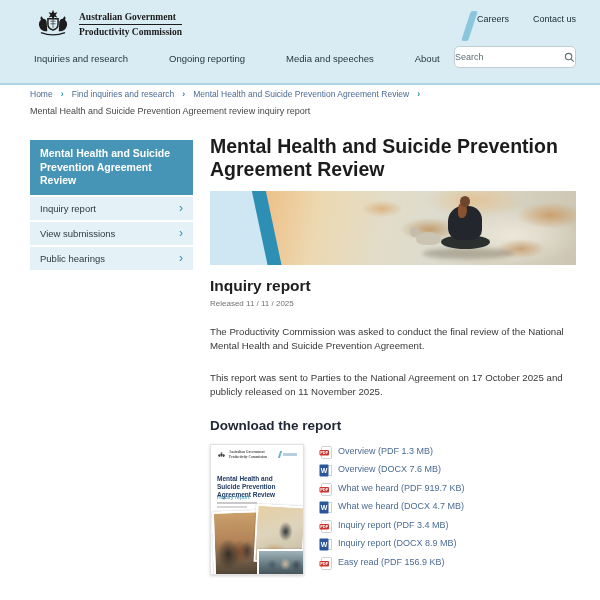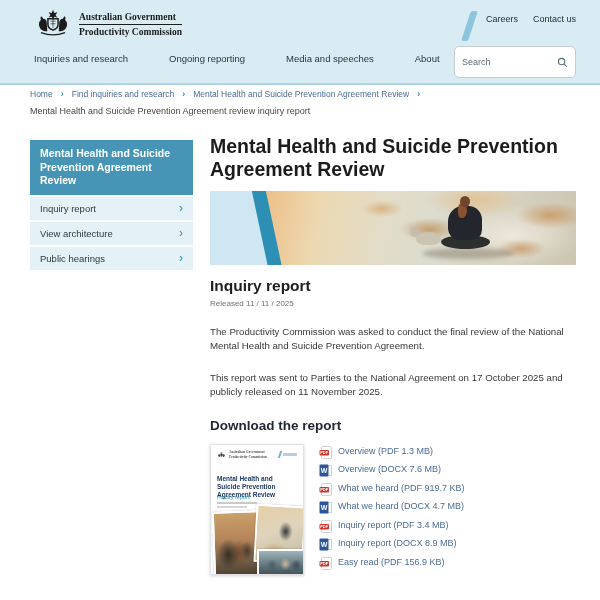--- a/index.html
+++ b/index.html
@@ -14,28 +14,28 @@
     background:#d9ecf4; border-bottom:2px solid #abd5e4;
   }
   .logo { position:absolute; left:34px; top:9px; display:flex; align-items:center; gap:7px; }
   .logo-text { font-family:"Liberation Serif", serif; font-weight:bold; color:#1b1b1b; }
   .logo-text .l1 { font-size:9.5px; padding-bottom:2px; border-bottom:1px solid #1b1b1b; }
   .logo-text .l2 { font-size:9.5px; padding-top:2px; }
   .brand-slash {
     position:absolute; left:466px; top:11px; width:7px; height:30px;
     background:#8cc6dc; transform:skewX(-18deg); border-radius:2px;
   }
-  .top-links { position:absolute; right:24px; top:14px; display:flex; gap:15px; }
+  .top-links { position:absolute; right:24px; top:14px; display:flex; gap:24px; }
   .top-links a { font-size:9px; color:#20313a; text-decoration:none; cursor:pointer; }
   .main-nav { position:absolute; left:34px; top:53px; display:flex; gap:41px; }
   .main-nav a { font-size:9.5px; color:#273640; text-decoration:none; cursor:pointer; }
   .search-box {
-    position:absolute; left:454px; top:46px; width:122px; height:32px;
+    position:absolute; left:454px; top:46px; width:122px; height:22px;
     background:#fff; border:1px solid #c3ccd1; border-radius:5px;
-    display:flex; align-items:center; padding:0 7px;
+    display:flex; align-items:center; padding:0 0;
   }
   .search-box input {
     border:none; outline:none; width:90px; font-size:9px; color:#333;
     font-family:"Liberation Sans", sans-serif; background:transparent;
   }
   .search-box input::placeholder { color:#5c6e77; }
   .search-icon { margin-left:auto; display:flex; }
   
   .breadcrumb { position:absolute; left:30px; top:89px; font-size:8.5px; display:flex; gap:8px; align-items:center; }
   .breadcrumb a { color:#4a6b94; text-decoration:none; cursor:pointer; }
@@ -181,21 +181,21 @@
   </div>
   <div class="current-page">Mental Health and Suicide Prevention Agreement review inquiry report</div>
 
   <aside class="sidebar">
     <div class="sidebar-header">Mental Health and Suicide Prevention Agreement Review</div>
     <div class="sidebar-item">
       <span class="lbl">Inquiry report</span>
       <span class="chev">›</span>
     </div>
     <div class="sidebar-item">
-      <span class="lbl">View architecture</span>
+      <span class="lbl">View submissions</span>
       <span class="chev">›</span>
     </div>
     <div class="sidebar-item">
       <span class="lbl">Public hearings</span>
       <span class="chev">›</span>
     </div>
   </aside>
 
   <main class="main-col">
     <h1 class="page-title">Mental Health and Suicide Prevention Agreement Review</h1>

